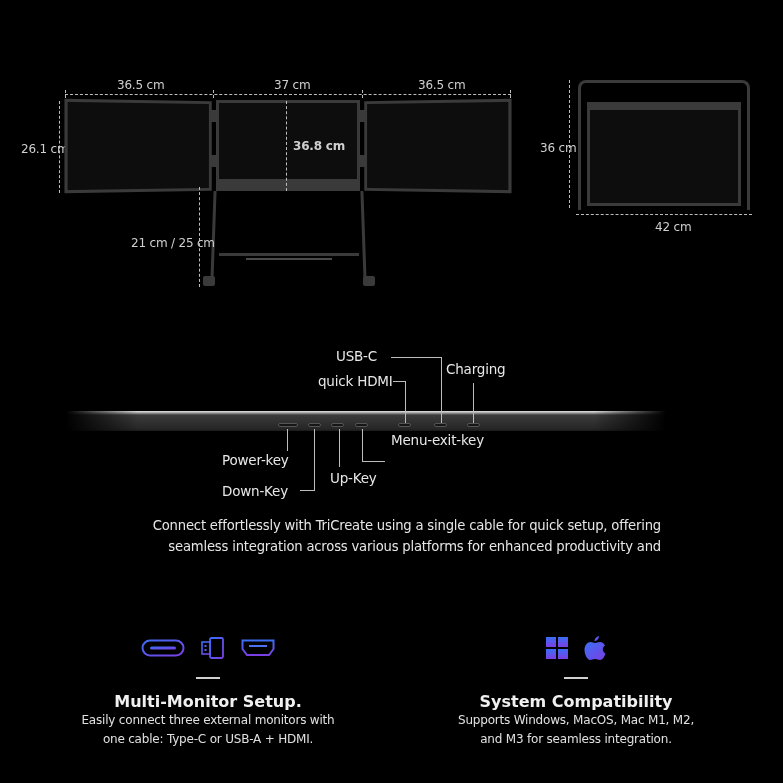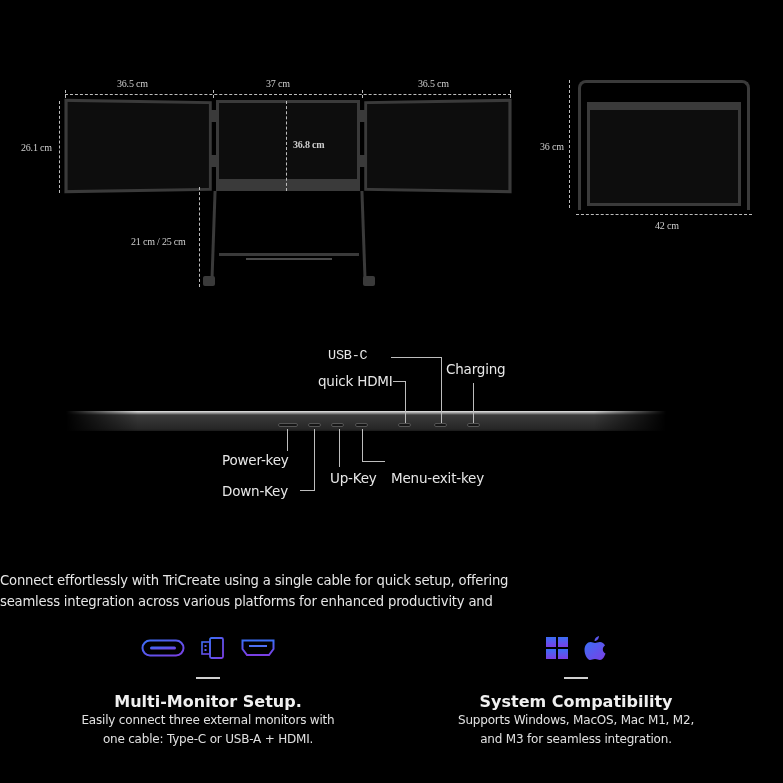--- a/index.html
+++ b/index.html
@@ -1,45 +1,45 @@
 <!DOCTYPE html>
 <html><head>
 <meta charset="utf-8">
 <style>
   * { box-sizing: border-box; margin: 0; padding: 0; }
   html, body { width: 783px; height: 783px; background: #000; overflow: hidden; }
   body { position: relative; font-family: "DejaVu Sans", sans-serif; color: #e6e6e6; }
   .abs { position: absolute; }
-  .dim-label { position: absolute; font-size: 10px; color: #cfcfcf; white-space: nowrap; letter-spacing: -0.2px; font-family: Liberation Serif, serif; }
+  .dim-label { position: absolute; font-size: 12px; color: #cfcfcf; white-space: nowrap; letter-spacing: -0.2px; }
   .dash-h { position: absolute; height: 0; border-top: 1px dashed #bdbdbd; }
   .dash-v { position: absolute; width: 0; border-left: 1px dashed #bdbdbd; }
   .screen { position: absolute; background: #0d0d0d; border: 3px solid #3a3a3a; }
   .bar { position: absolute; background: #3a3a3a; }
   .callout { position: absolute; font-size: 13.5px; color: #e8e8e8; white-space: nowrap; letter-spacing: -0.2px; }
   .line { position: absolute; background: #bdbdbd; }
   .port { position: absolute; height: 4px; background: #161616; border: 1px solid #555; border-radius: 2px; }
-  .desc { position: absolute; left: 0; width: 661px; top: 571px; text-align: left; font-size: 13.2px; line-height: 20.5px; color: #e6e6e6; letter-spacing: -0.2px; }
+  .desc { position: absolute; left: 0; width: 661px; top: 516px; text-align: right; font-size: 13.2px; line-height: 20.5px; color: #e6e6e6; letter-spacing: -0.2px; }
   .feature { position: absolute; width: 300px; text-align: center; }
   .feature .icons { height: 30px; display: flex; justify-content: center; align-items: center; gap: 16px; }
   .feature .rule { width: 24px; height: 2px; background: #d0d0d0; margin: 14px auto 14px; }
   .feature .title { font-weight: bold; font-size: 16px; color: #f0f0f0; line-height: 18px; }
   .feature .text { font-size: 12px; color: #e0e0e0; line-height: 19px; letter-spacing: -0.2px; }
 </style>
 </head>
 <body>
 
 <div>
 
   <div class="dash-h" style="left:65px; top:94px; width:446px;"></div>
   <div class="dash-v" style="left:65px; top:90px; height:8px;"></div>
   <div class="dash-v" style="left:213px; top:90px; height:8px;"></div>
   <div class="dash-v" style="left:362px; top:90px; height:8px;"></div>
   <div class="dash-v" style="left:510px; top:90px; height:8px;"></div>
   <span class="dim-label" style="left:117px; top:78px;">36.5 cm</span>
-  <span class="dim-label" style="left:266px; top:78px;">37 cm</span>
+  <span class="dim-label" style="left:274px; top:78px;">37 cm</span>
   <span class="dim-label" style="left:418px; top:78px;">36.5 cm</span>
 
   <div class="dash-v" style="left:59px; top:101px; height:92px;"></div>
   <span class="dim-label" style="left:21px; top:142px;">26.1 cm</span>
 
   <div class="screen" style="left:66px; top:100px; width:148px; height:92px; transform: perspective(300px) rotateY(6deg);"></div>
   <div class="screen" style="left:216px; top:100px; width:144px; height:91px; border-bottom-width:12px;"></div>
   <div class="screen" style="left:362px; top:100px; width:148px; height:92px; transform: perspective(300px) rotateY(-6deg);"></div>
   <div class="bar" style="left:211px; top:110px; width:6px; height:12px;"></div>
   <div class="bar" style="left:211px; top:155px; width:6px; height:12px;"></div>
@@ -73,21 +73,21 @@
   <div class="abs" style="left:66px; top:411px; width:600px; height:20px; background: linear-gradient(180deg, #e8e8e8 0px, #9a9a9a 2px, #3b3b3b 4px, #262626 18px, #1a1a1a 20px); -webkit-mask-image: linear-gradient(90deg, transparent 0%, #000 12%, #000 88%, transparent 100%); mask-image: linear-gradient(90deg, transparent 0%, #000 12%, #000 88%, transparent 100%);"></div>
 
   <div class="port" style="left:278px; top:423px; width:20px;"></div>
   <div class="port" style="left:308px; top:423px; width:13px;"></div>
   <div class="port" style="left:331px; top:423px; width:13px;"></div>
   <div class="port" style="left:355px; top:423px; width:13px;"></div>
   <div class="port" style="left:398px; top:423px; width:13px;"></div>
   <div class="port" style="left:434px; top:423px; width:13px;"></div>
   <div class="port" style="left:467px; top:423px; width:13px;"></div>
 
-  <span class="callout" style="left:328px; top:348px;font-family:Liberation Mono, monospace;">USB-C</span>
+  <span class="callout" style="left:336px; top:348px;">USB-C</span>
   <div class="line" style="left:391px; top:357px; width:50px; height:1px;"></div>
   <div class="line" style="left:441px; top:357px; width:1px; height:66px;"></div>
 
   <span class="callout" style="left:446px; top:361px;">Charging</span>
   <div class="line" style="left:473px; top:383px; width:1px; height:40px;"></div>
 
   <span class="callout" style="left:318px; top:373px;">quick HDMI</span>
   <div class="line" style="left:393px; top:381px; width:13px; height:1px;"></div>
   <div class="line" style="left:405px; top:381px; width:1px; height:42px;"></div>
 
@@ -96,21 +96,21 @@
 
   <div class="line" style="left:314px; top:429px; width:1px; height:62px;"></div>
   <div class="line" style="left:300px; top:490px; width:15px; height:1px;"></div>
   <span class="callout" style="left:222px; top:483px;">Down-Key</span>
 
   <div class="line" style="left:339px; top:429px; width:1px; height:38px;"></div>
   <span class="callout" style="left:330px; top:470px;">Up-Key</span>
 
   <div class="line" style="left:362px; top:429px; width:1px; height:33px;"></div>
   <div class="line" style="left:362px; top:461px; width:23px; height:1px;"></div>
-  <span class="callout" style="left:391px; top:470px;text-align:center;">Menu-exit-key</span>
+  <span class="callout" style="left:391px; top:432px;text-align:center;">Menu-exit-key</span>
 </div>
 
 <div class="desc">
   <div>Connect effortlessly with TriCreate using a single cable for quick setup, offering</div>
   <div>seamless integration across various platforms for enhanced productivity and</div>
 </div>
 
 <svg width="0" height="0" style="position:absolute">
   <defs>
     <linearGradient id="g1" x1="0" y1="0" x2="1" y2="1">

